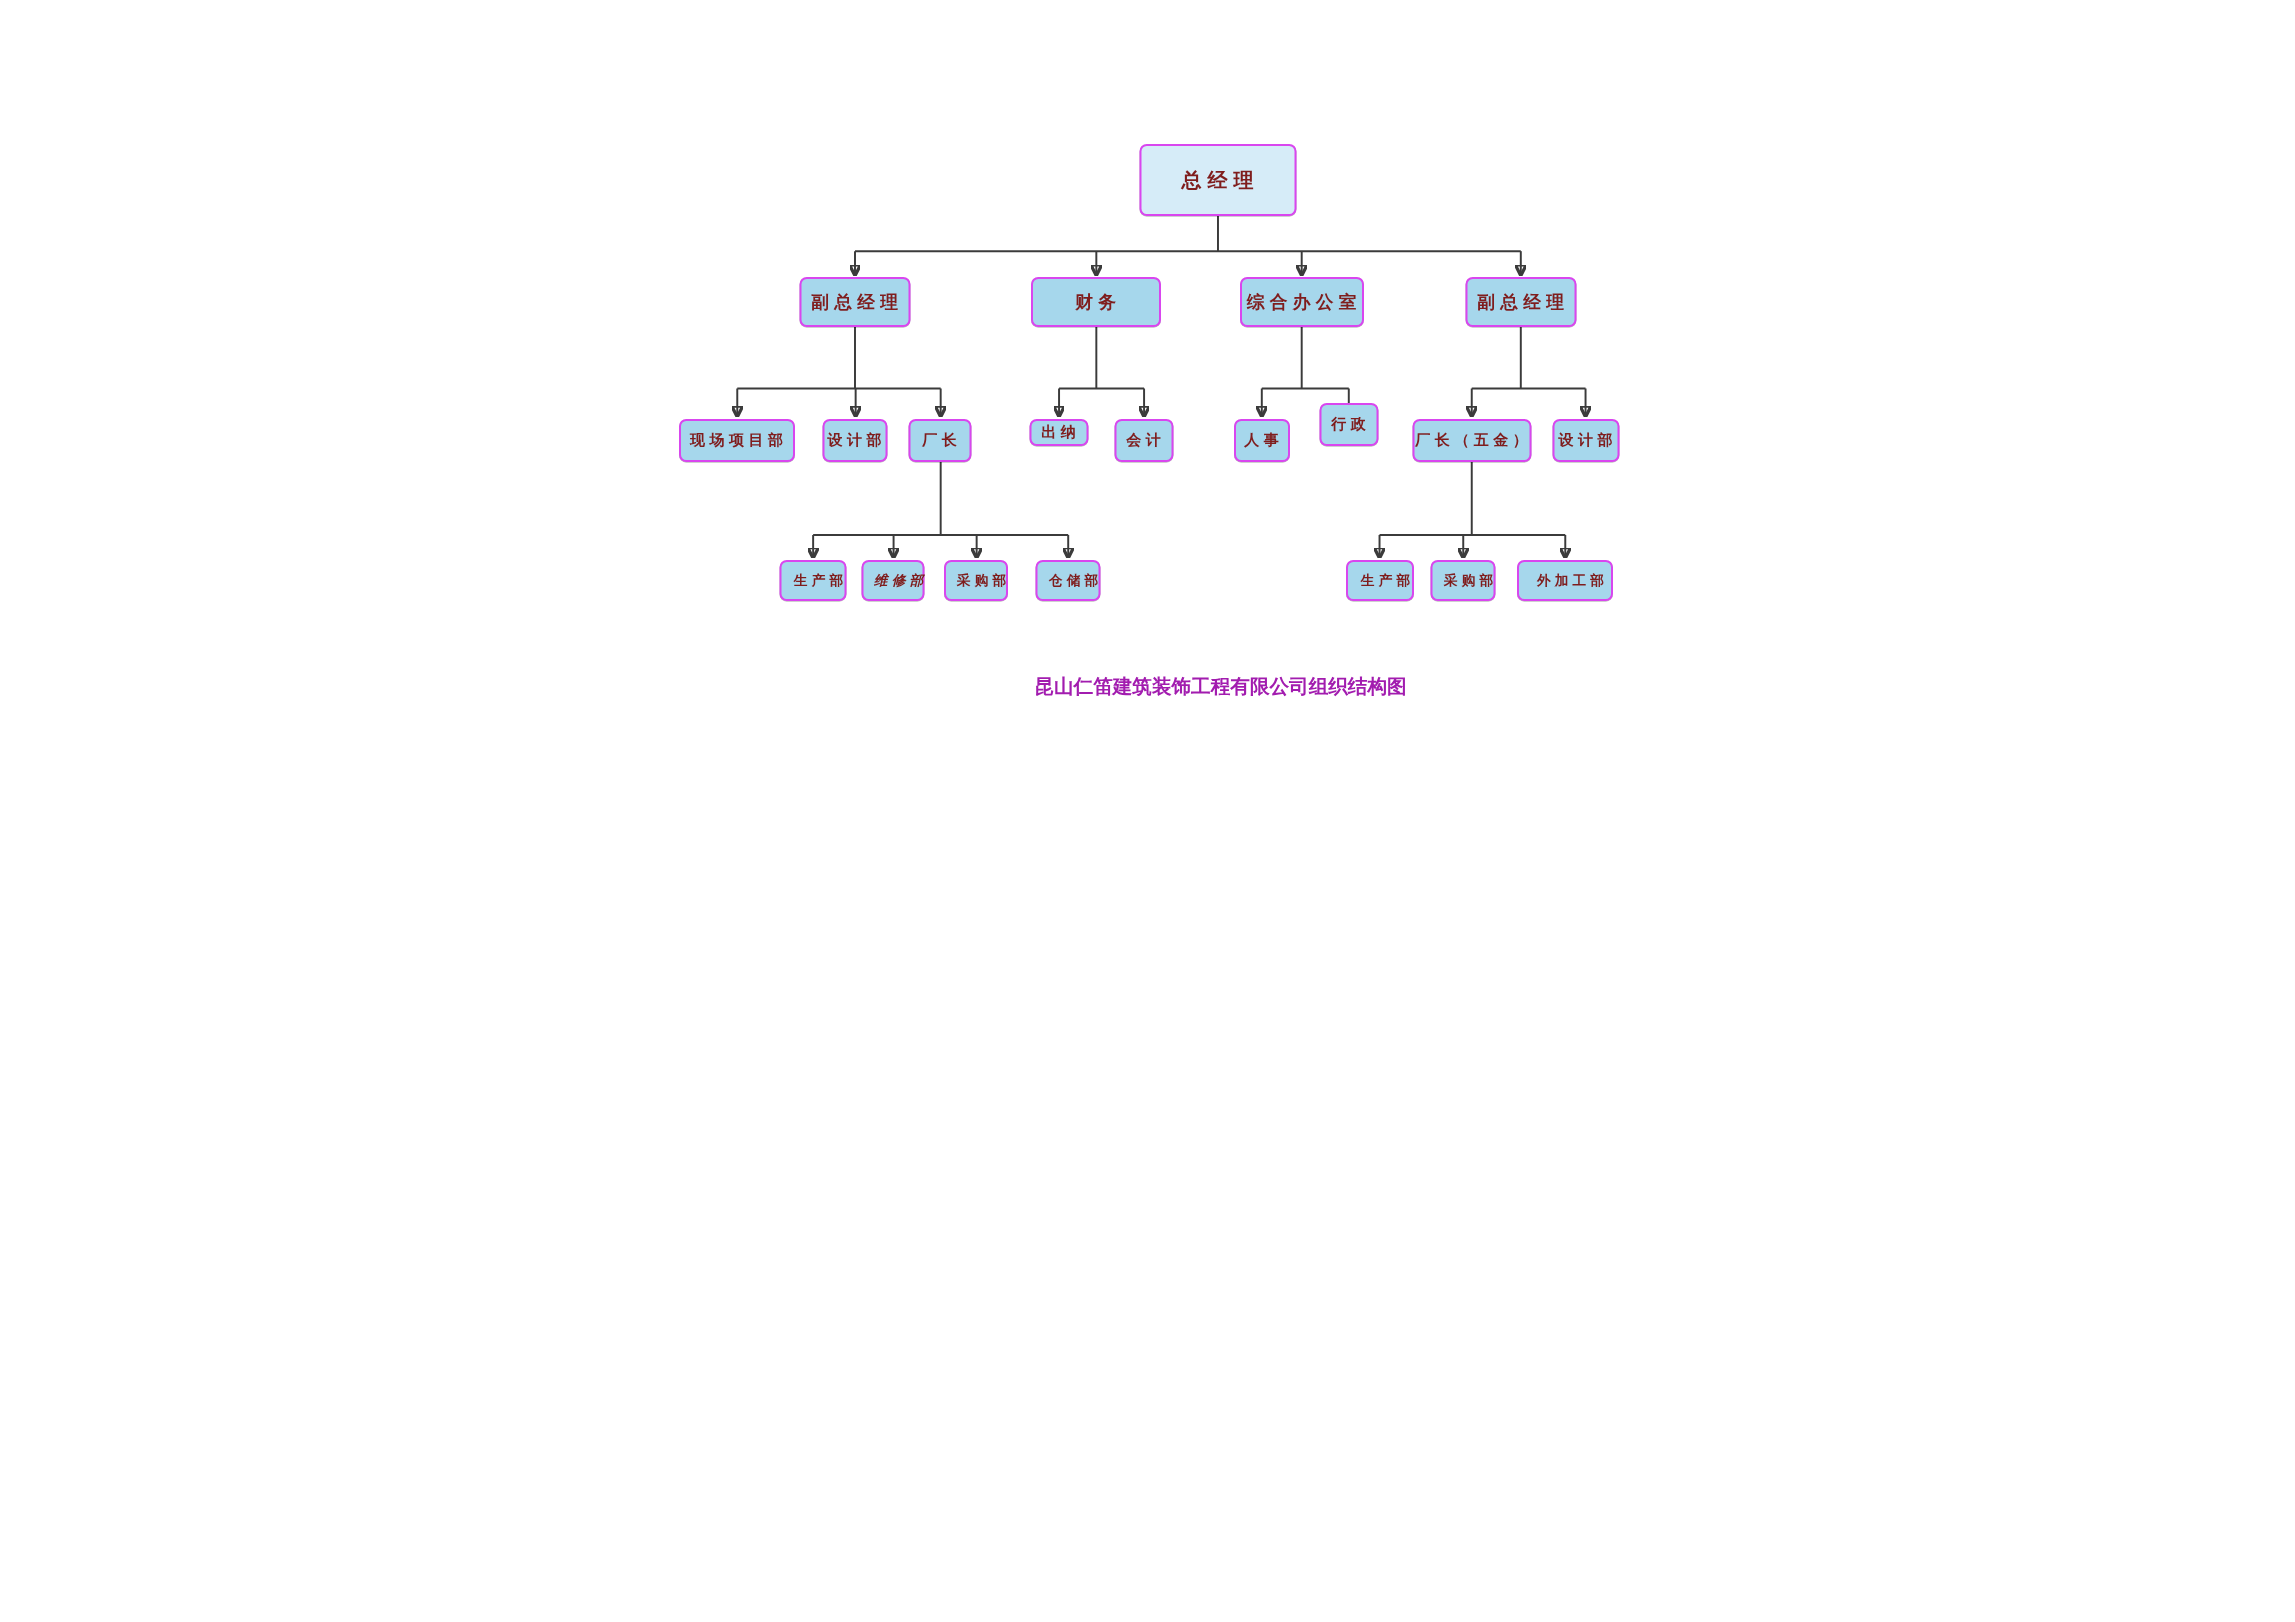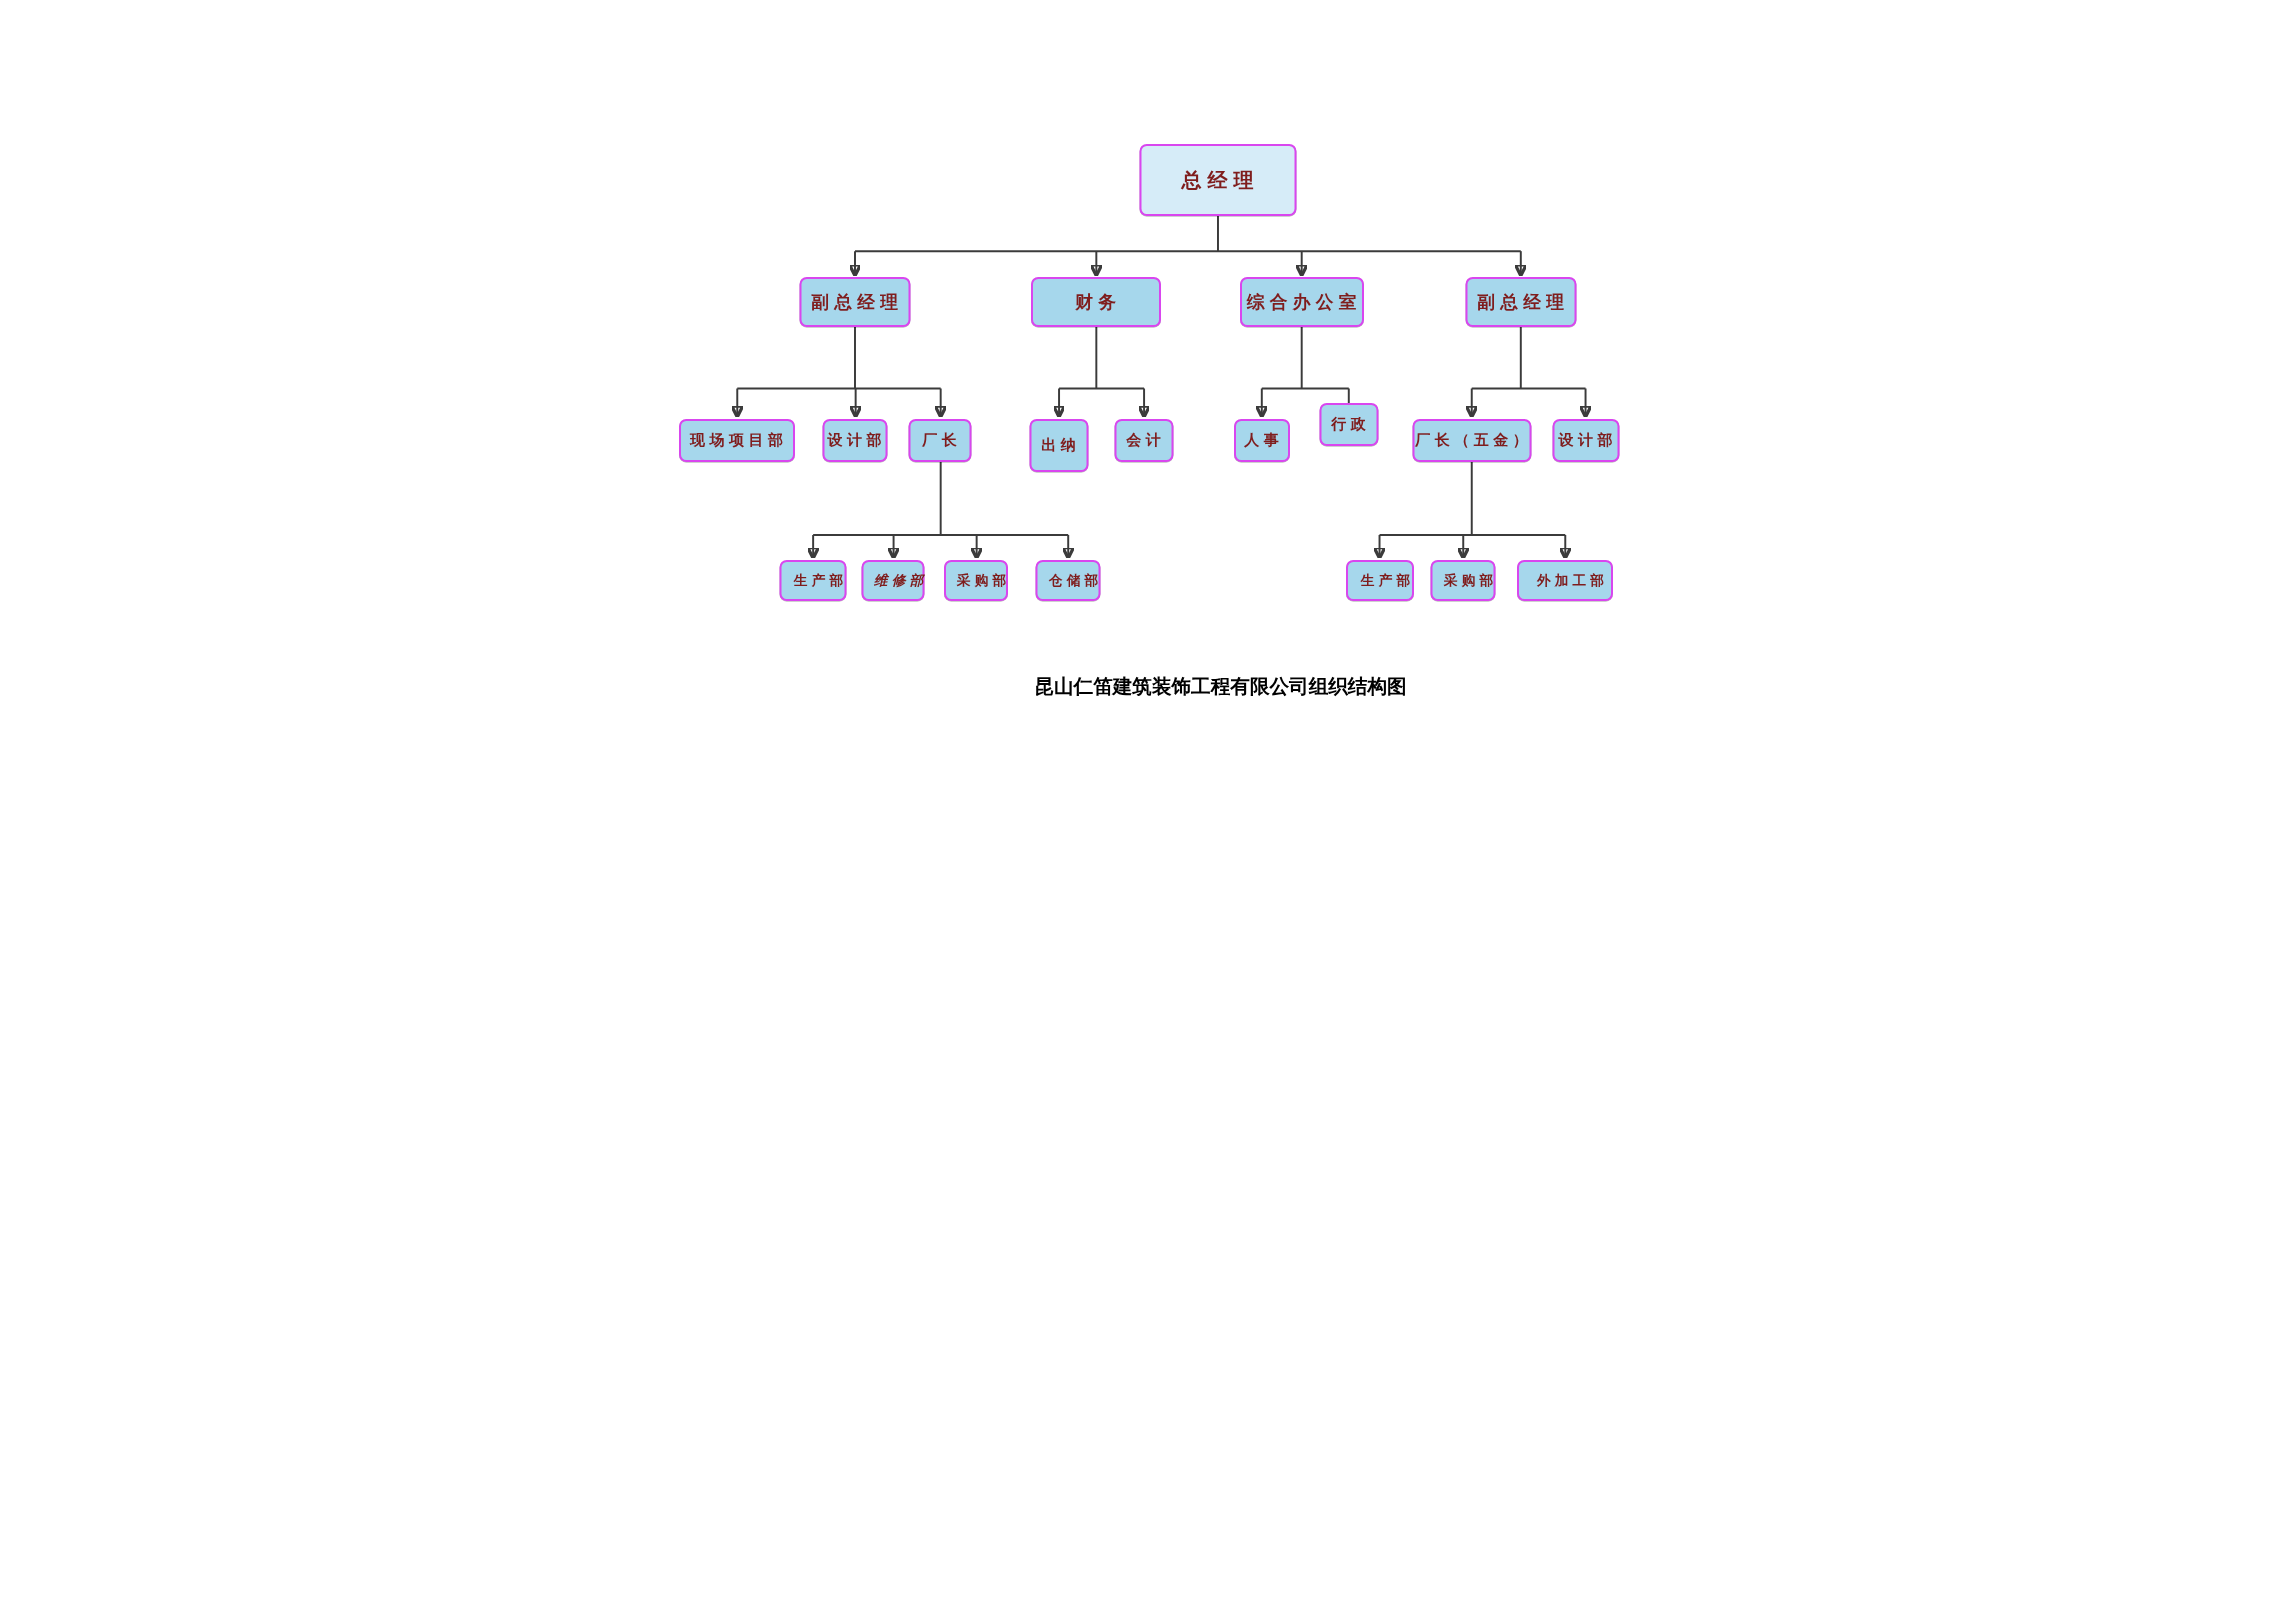--- a/index.html
+++ b/index.html
@@ -51,21 +51,21 @@
   .lvl2 { font-size: 17.7px; }
   .lvl3 { font-size: 15px; }
   .lvl4 { font-size: 13.7px; padding-left: 12px; }
   .caption {
     position: absolute;
     left: 647px;
     top: 673px;
     transform: translateX(-50%);
     font-size: 19.6px;
     font-weight: bold;
-    color: #000000;
+    color: #a21caf;
     white-space: nowrap;
   }
 </style>
 </head>
 <body>
 
 <div class="canvas">
 
   <svg class="connector-layer" viewBox="0 0 1754 1240" xmlns="http://www.w3.org/2000/svg">
     <defs>
@@ -149,21 +149,21 @@
 
   <div class="node lvl3" style="left:163px; top:419px; width:116px; height:43px;">
     <span class="node-label">现场项目部</span>
   </div>
   <div class="node lvl3" style="left:281px; top:419px; width:65px; height:43px;">
     <span class="node-label">设计部</span>
   </div>
   <div class="node lvl3" style="left:366px; top:419px; width:63px; height:43px;">
     <span class="node-label">厂长</span>
   </div>
-  <div class="node lvl3" style="left:485px; top:419px; width:59px; height:53px;">
+  <div class="node lvl3" style="left:485px; top:419px; width:59px; height:27px;">
     <span class="node-label">出纳</span>
   </div>
   <div class="node lvl3" style="left:570px; top:419px; width:59px; height:43px;">
     <span class="node-label">会计</span>
   </div>
   <div class="node lvl3" style="left:688px; top:419px; width:56px; height:43px;">
     <span class="node-label">人事</span>
   </div>
   <div class="node lvl3" style="left:775px; top:403px; width:59px; height:43px;">
     <span class="node-label">行政</span>

